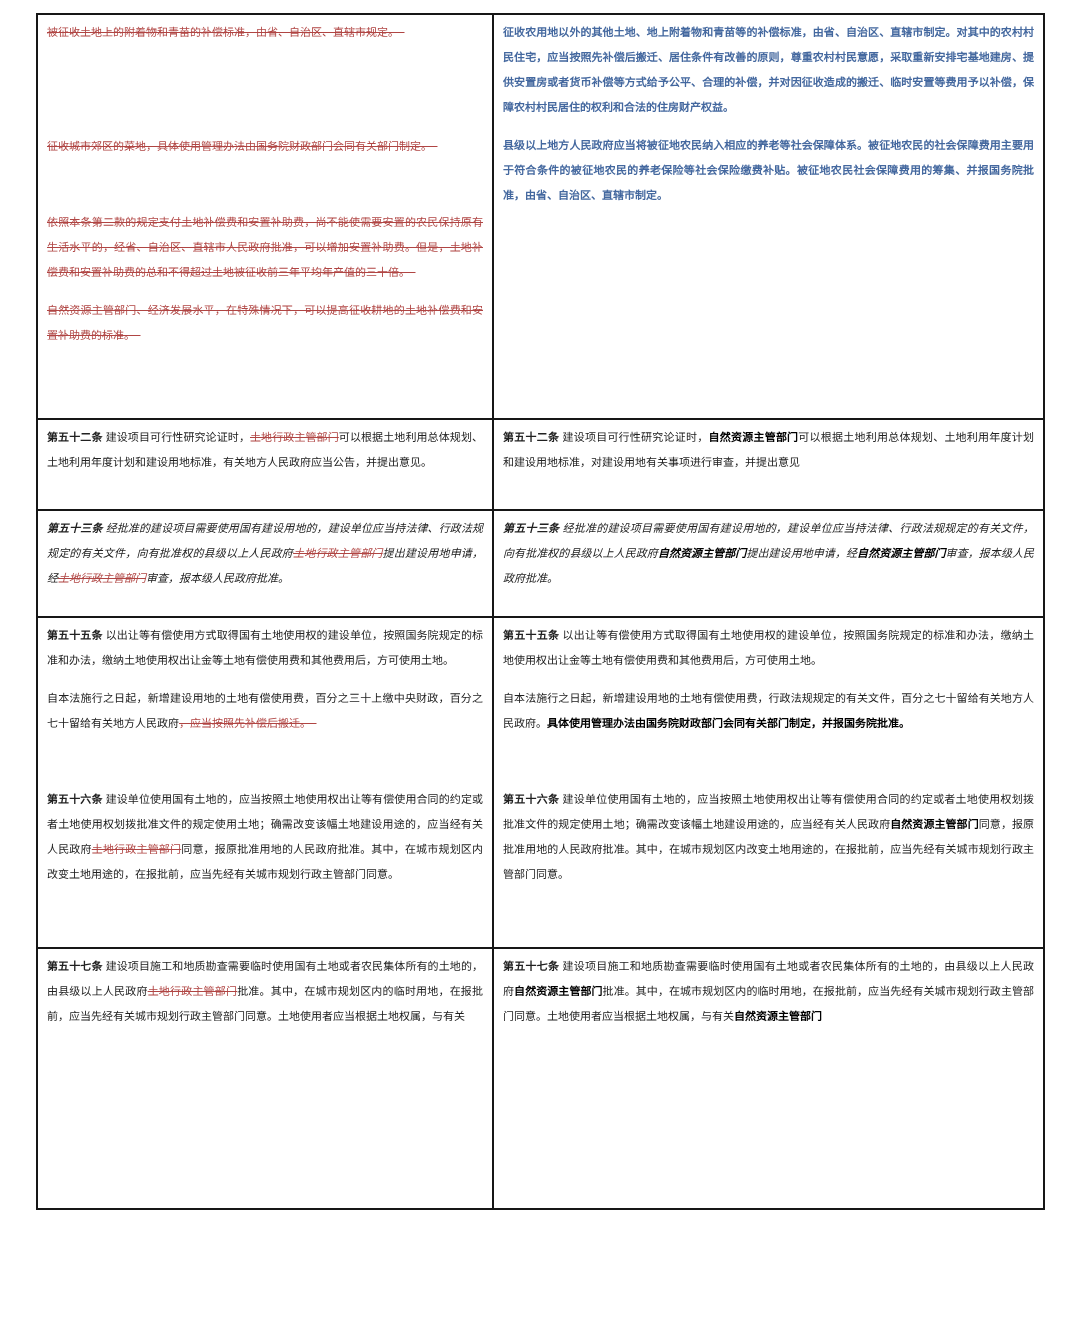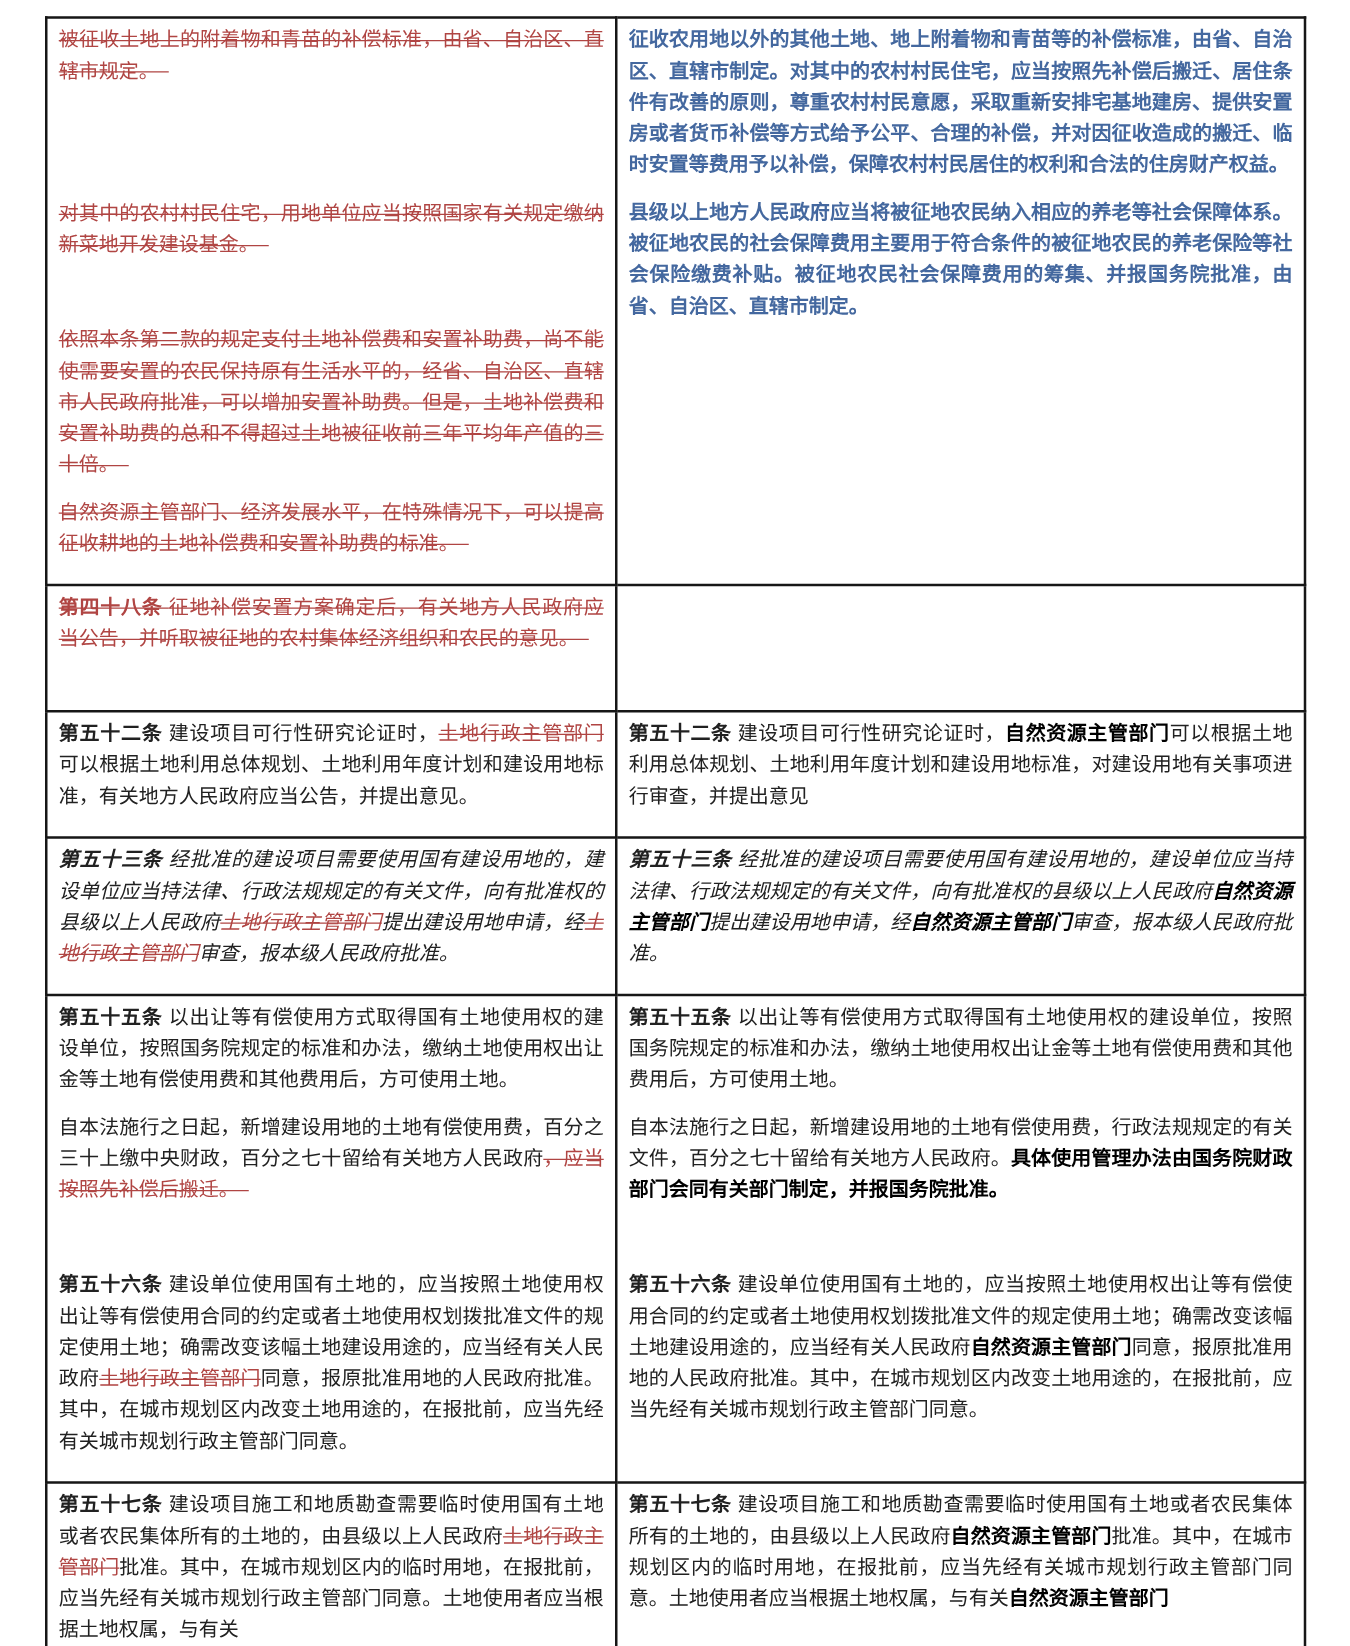--- a/index.html
+++ b/index.html
@@ -11,21 +11,21 @@
   .page{padding:13px 36px 10px 36px;}
   table.compare{
     border-collapse:collapse;
     width:1007px;
     table-layout:fixed;
   }
   td.cell{
     border:2px solid #161616;
     vertical-align:top;
     padding:5px 9px 6px 9px;
-    font-size:16px;
+    font-size:11px;
     line-height:25px;
     color:#212121;
     text-align:justify;
     word-break:break-all;
   }
   td.left{width:436px;}
   td.right{width:531px;}
   td.cell p{margin:0 0 13px 0;}
   td.cell p.blank{margin:0 0 13px 0;}
   .seg-bold{font-weight:bold;}
@@ -47,35 +47,29 @@
 <body>
 
 <div class="page">
   <table class="compare">
     <tbody id="table-body">
         <tr class="row-0">
           <td class="cell left">
             <p><span class="seg-del">被征收土地上的附着物和青苗的补偿标准，由省、自治区、直辖市规定。　</span></p>
             <p class="blank">&nbsp;</p>
             <p class="blank">&nbsp;</p>
-            <p><span class="seg-del">对其中的农村村民住宅，用地单位应当按照国家有关规定缴纳新菜地开发建设基金。　</span></p>
+            <p><span class="seg-del">征收城市郊区的菜地，具体使用管理办法由国务院财政部门会同有关部门制定。　</span></p>
             <p class="blank">&nbsp;</p>
             <p><span class="seg-del">依照本条第二款的规定支付土地补偿费和安置补助费，尚不能使需要安置的农民保持原有生活水平的，经省、自治区、直辖市人民政府批准，可以增加安置补助费。但是，土地补偿费和安置补助费的总和不得超过土地被征收前三年平均年产值的三十倍。　</span></p>
             <p><span class="seg-del">自然资源主管部门、经济发展水平，在特殊情况下，可以提高征收耕地的土地补偿费和安置补助费的标准。　</span></p>
           </td>
           <td class="cell right">
             <p><span class="seg-blue">征收农用地以外的其他土地、地上附着物和青苗等的补偿标准，由省、自治区、直辖市制定。对其中的农村村民住宅，应当按照先补偿后搬迁、居住条件有改善的原则，尊重农村村民意愿，采取重新安排宅基地建房、提供安置房或者货币补偿等方式给予公平、合理的补偿，并对因征收造成的搬迁、临时安置等费用予以补偿，保障农村村民居住的权利和合法的住房财产权益。</span></p>
             <p><span class="seg-blue">县级以上地方人民政府应当将被征地农民纳入相应的养老等社会保障体系。被征地农民的社会保障费用主要用于符合条件的被征地农民的养老保险等社会保险缴费补贴。被征地农民社会保障费用的筹集、并报国务院批准，由省、自治区、直辖市制定。</span></p>
           </td>
-        </tr>
-        <tr class="row-1">
-          <td class="cell left">
-            <p><span class="seg-del seg-bold">第四十八条 </span><span class="seg-del">征地补偿安置方案确定后，有关地方人民政府应当公告，并听取被征地的农村集体经济组织和农民的意见。　</span></p>
-          </td>
-          <td class="cell right"></td>
         </tr>
         <tr class="row-2">
           <td class="cell left">
             <p><span class="seg-bold">第五十二条 </span><span class="">建设项目可行性研究论证时，</span><span class="seg-del">土地行政主管部门</span><span class="">可以根据土地利用总体规划、土地利用年度计划和建设用地标准，有关地方人民政府应当公告，并提出意见。</span></p>
           </td>
           <td class="cell right">
             <p><span class="seg-bold">第五十二条 </span><span class="">建设项目可行性研究论证时，</span><span class="seg-add">自然资源主管部门</span><span class="">可以根据土地利用总体规划、土地利用年度计划和建设用地标准，对建设用地有关事项进行审查，并提出意见</span></p>
           </td>
         </tr>
         <tr class="row-3">

